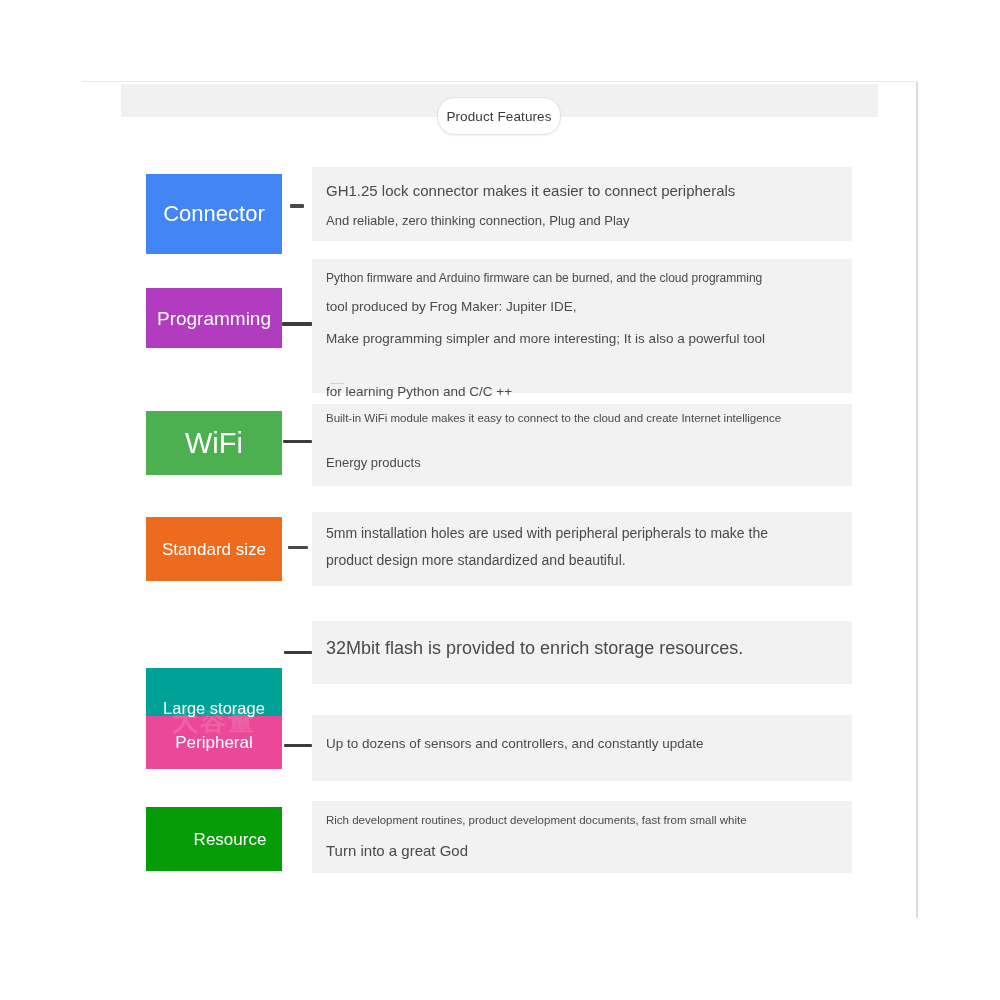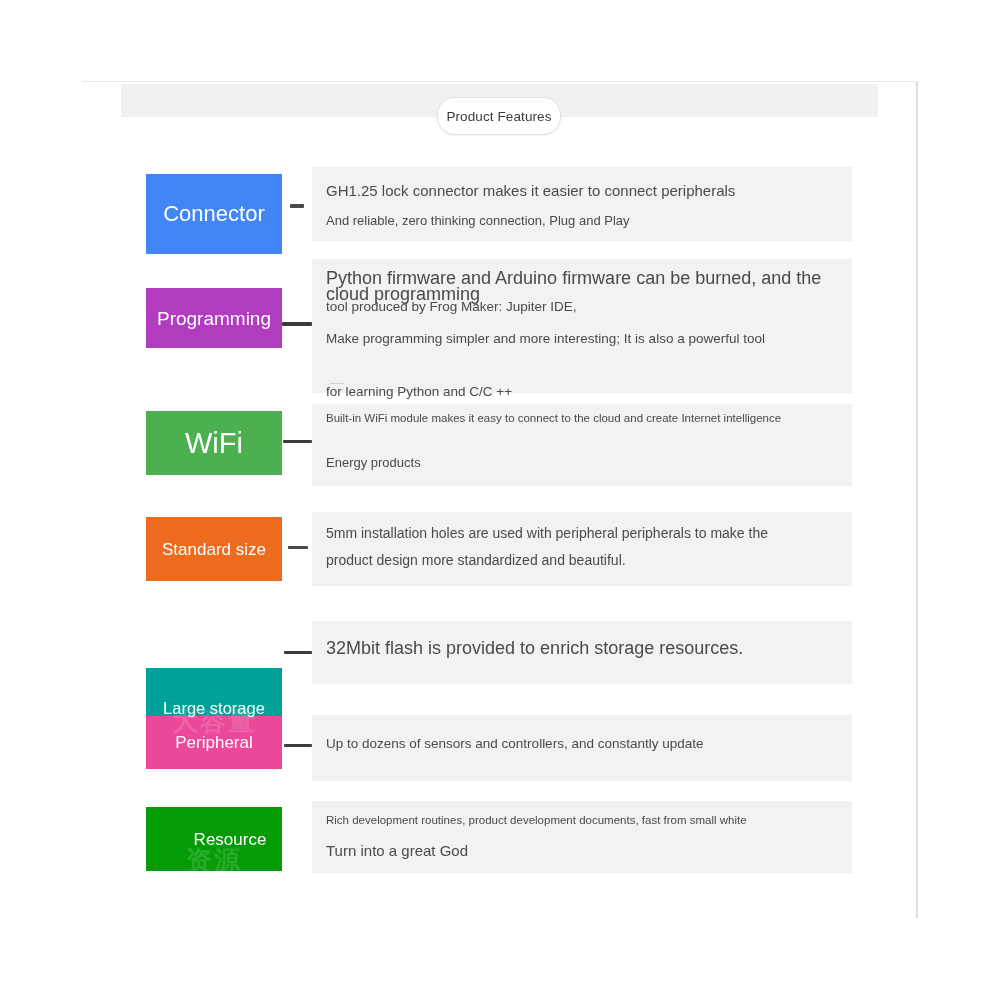--- a/index.html
+++ b/index.html
@@ -149,21 +149,21 @@
       </div>
       <div class="connector stub" style="left: 290px; top: 204px; width: 14px; height: 4px;"></div>
       <div class="panel" style="top: 167px; height: 74px; background: rgb(242, 242, 242);"></div>
       <div class="line" style="position: absolute; left: 326px; top: 182px; font-size: 15px; line-height: 17px; color: rgb(74, 74, 74); max-width: 520px;">GH1.25 lock connector makes it easier to connect peripherals</div>
       <div class="line" style="position: absolute; left: 326px; top: 213px; font-size: 13px; line-height: 15px; color: rgb(74, 74, 74); max-width: 520px;">And reliable, zero thinking connection, Plug and Play</div>
       <div class="tag" style="top: 288px; height: 60px; background: rgb(177, 60, 192);">
         <span class="tag-label" style="font-size: 19px; font-weight: normal;">Programming</span>
       </div>
       <div class="connector" style="left: 282px; top: 322px; width: 30px; height: 4px;"></div>
       <div class="panel" style="top: 259px; height: 134px; background: rgb(242, 242, 242);"></div>
-      <div class="line" style="position: absolute; left: 326px; top: 271px; font-size: 18px; line-height: 15.5px; color: rgb(74, 74, 74); max-width: 520px;">Python firmware and Arduino firmware can be burned, and the cloud programming</div>
+      <div class="line" style="position: absolute; left: 326px; top: 271px; font-size: 12px; line-height: 15.5px; color: rgb(74, 74, 74); max-width: 520px;">Python firmware and Arduino firmware can be burned, and the cloud programming</div>
       <div class="line" style="position: absolute; left: 326px; top: 299px; font-size: 13.5px; line-height: 15.5px; color: rgb(74, 74, 74); max-width: 520px;">tool produced by Frog Maker: Jupiter IDE,</div>
       <div class="line" style="position: absolute; left: 326px; top: 331px; font-size: 13.5px; line-height: 15.5px; color: rgb(74, 74, 74); max-width: 520px;">Make programming simpler and more interesting; It is also a powerful tool</div>
       <div class="line" style="position: absolute; left: 326px; top: 359px; font-size: 13.5px; line-height: 15.5px; color: rgb(74, 74, 74); max-width: 520px; margin-top: 25px;">for learning Python and C/C ++</div>
       <div class="smudge" style="position: absolute; left: 540px; top: 322px; width: 180px;"></div>
       <div class="smudge-dot" style="position: absolute; left: 723px; top: 318px;"></div>
       <div class="smudge-dot" style="position: absolute; left: 380px; top: 323px; width: 8px; height: 2px; border-radius: 0px;"></div>
       <div style="position: absolute; left: 330px; top: 383px; width: 14px; height: 1px; background: rgba(120, 120, 120, 0.25);"></div>
       <div class="tag" style="top: 411px; height: 64px; background: rgb(76, 175, 80);">
         <span class="tag-label" style="font-size: 29px; font-weight: lighter;">WiFi</span>
       </div>
@@ -185,21 +185,20 @@
       <div class="connector" style="left: 284px; top: 651px; width: 28px; height: 3px;"></div>
       <div class="panel" style="top: 621px; height: 63px; background: rgb(242, 242, 242);"></div>
       <div class="line" style="position: absolute; left: 326px; top: 638px; font-size: 18px; line-height: 20px; color: rgb(74, 74, 74); max-width: 520px;">32Mbit flash is provided to enrich storage resources.</div>
       <div class="tag" style="top: 716px; height: 53px; background: #ec4899;">
         <span class="tag-label" style="font-size: 17px; font-weight: normal;">Peripheral</span>
       </div>
       <div class="connector" style="left: 284px; top: 744px; width: 28px; height: 3px;"></div>
       <div class="panel" style="top: 715px; height: 66px; background: rgb(242, 242, 242);"></div>
       <div class="line" style="position: absolute; left: 326px; top: 736px; font-size: 13.5px; line-height: 15.5px; color: rgb(74, 74, 74); max-width: 520px;">Up to dozens of sensors and controllers, and constantly update</div>
       <div class="tag" style="top: 807px; height: 64px; background: rgb(5, 156, 8);">
-        <span class="ghost" style="top: 36px;">资源</span>
         <span class="tag-label" style="font-size: 17px; font-weight: normal; margin-left: 32px;">Resource</span>
       </div>
       <div class="panel" style="top: 801px; height: 72px; background: rgb(242, 242, 242);"></div>
       <div class="line" style="position: absolute; left: 326px; top: 814px; font-size: 11.5px; line-height: 13.5px; color: rgb(74, 74, 74); max-width: 520px;">Rich development routines, product development documents, fast from small white</div>
       <div class="line" style="position: absolute; left: 326px; top: 842px; font-size: 15px; line-height: 17px; color: rgb(74, 74, 74); max-width: 520px;">Turn into a great God</div>
     </div>
 
 </div>
 
 </body></html>

